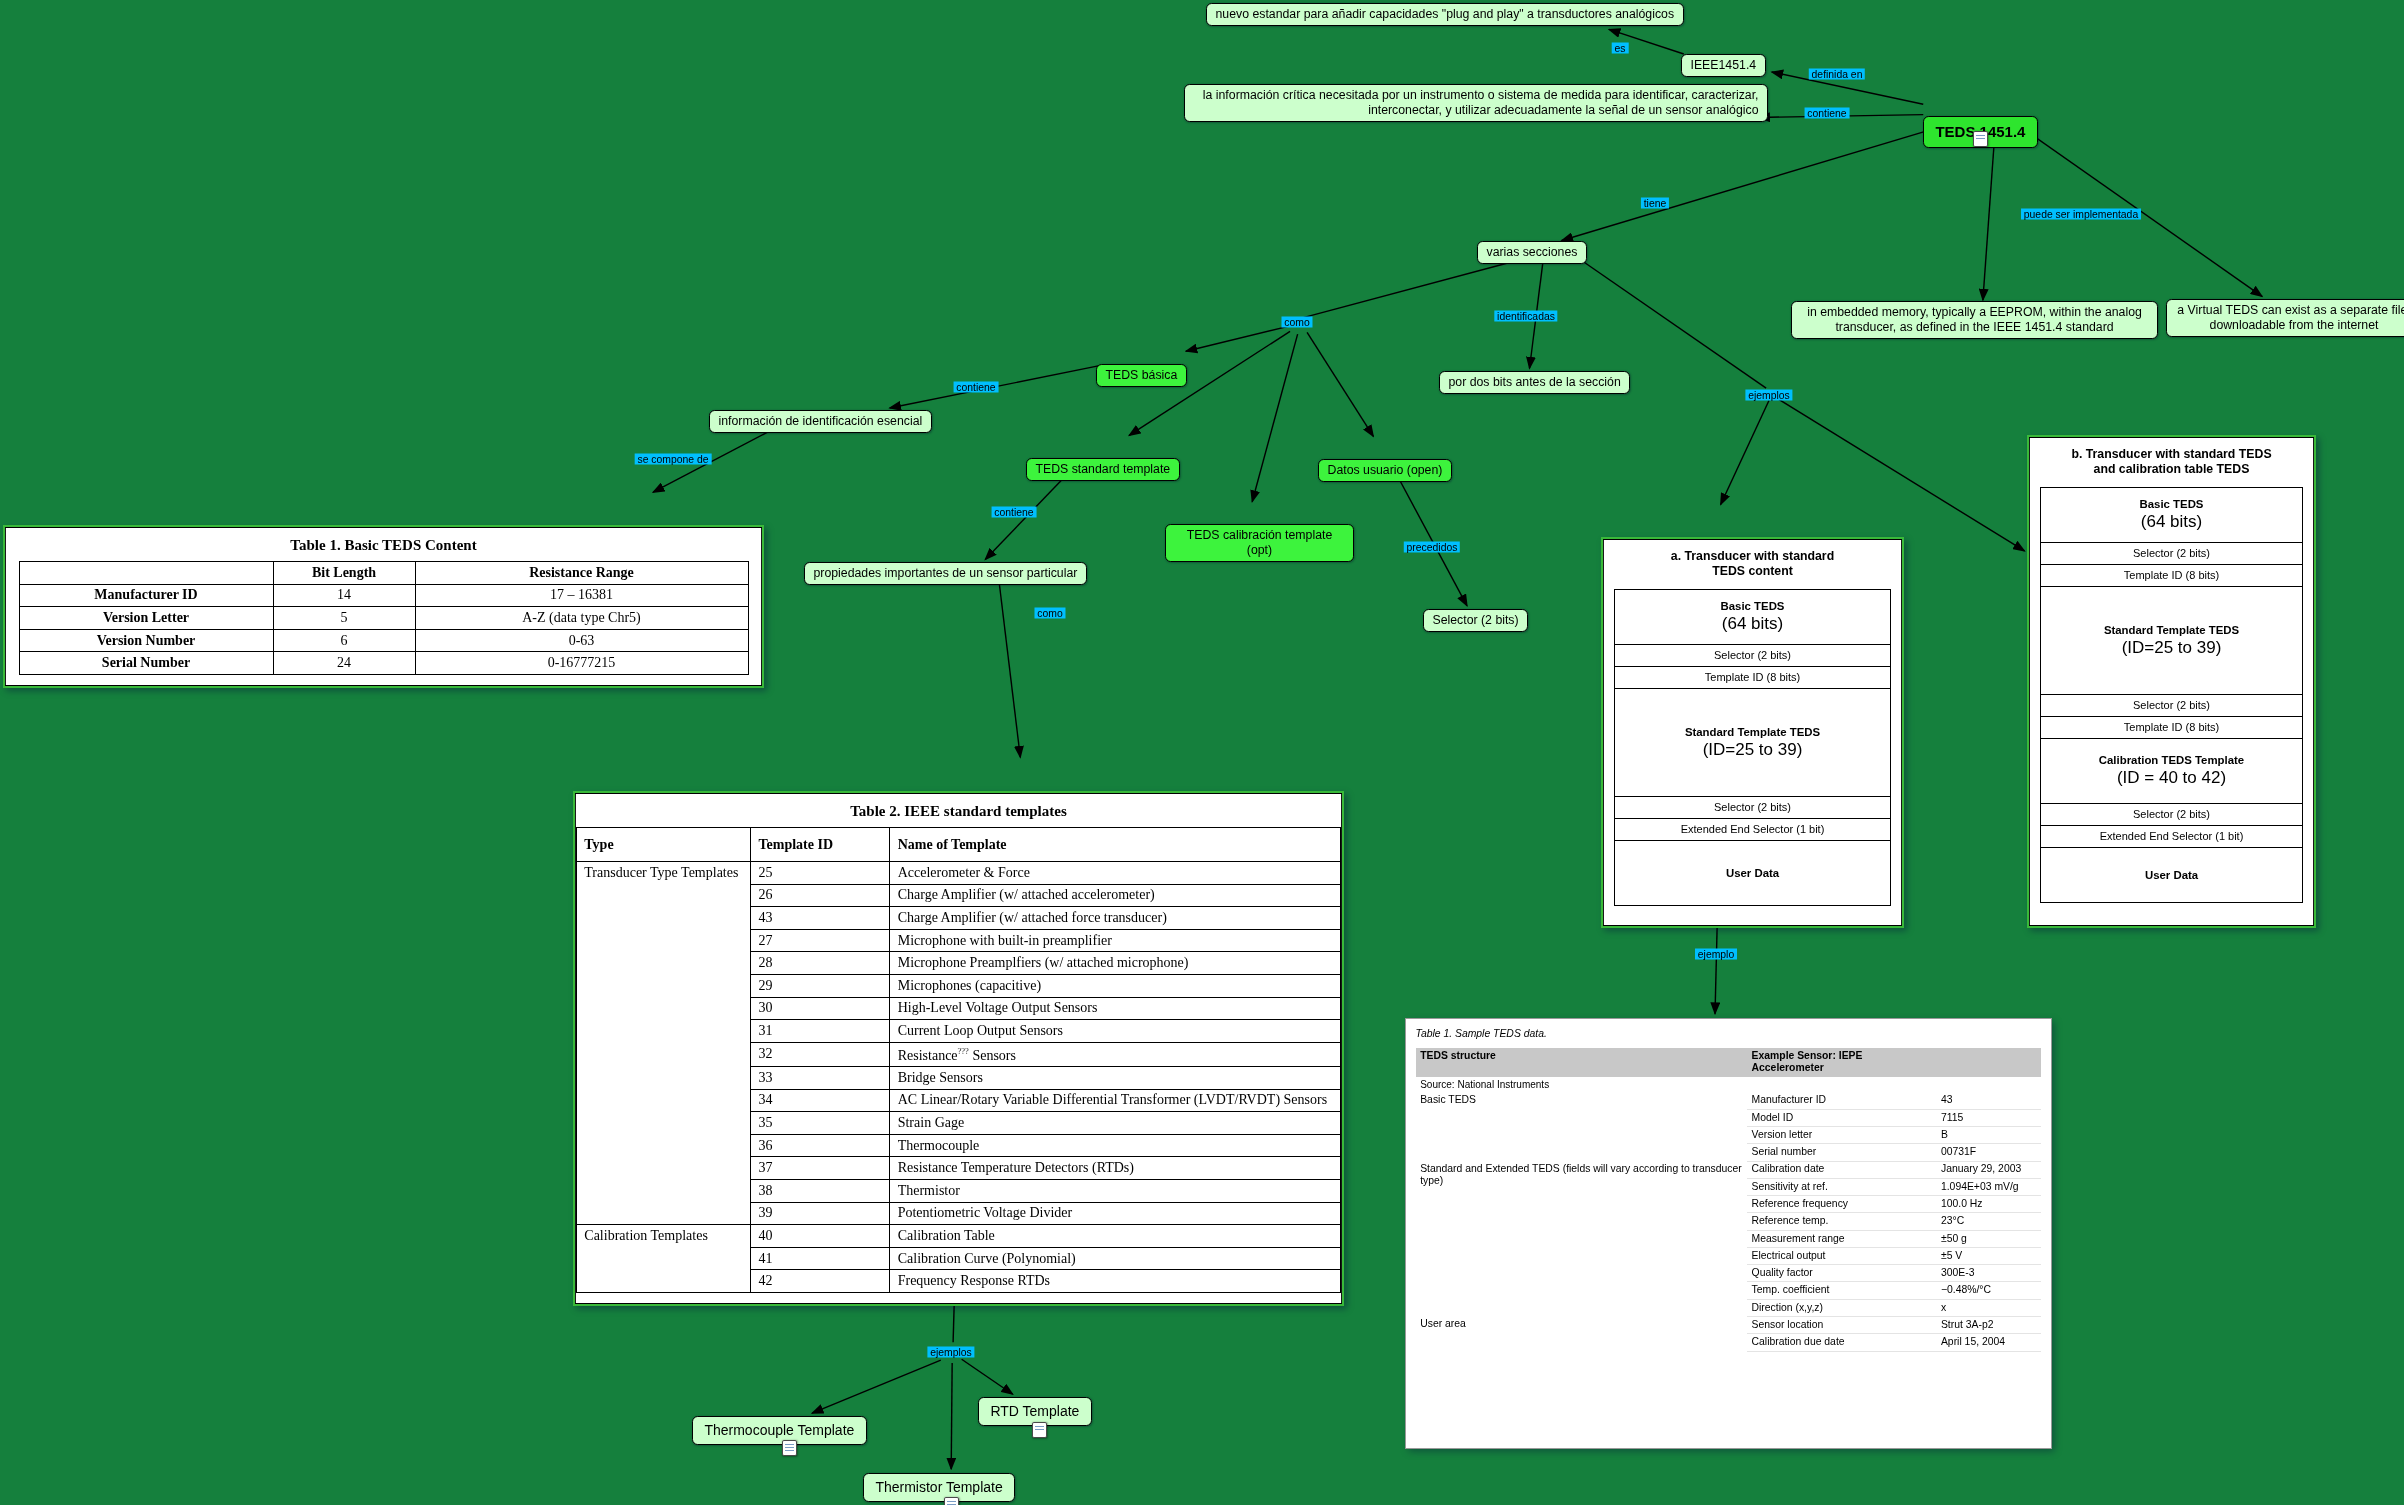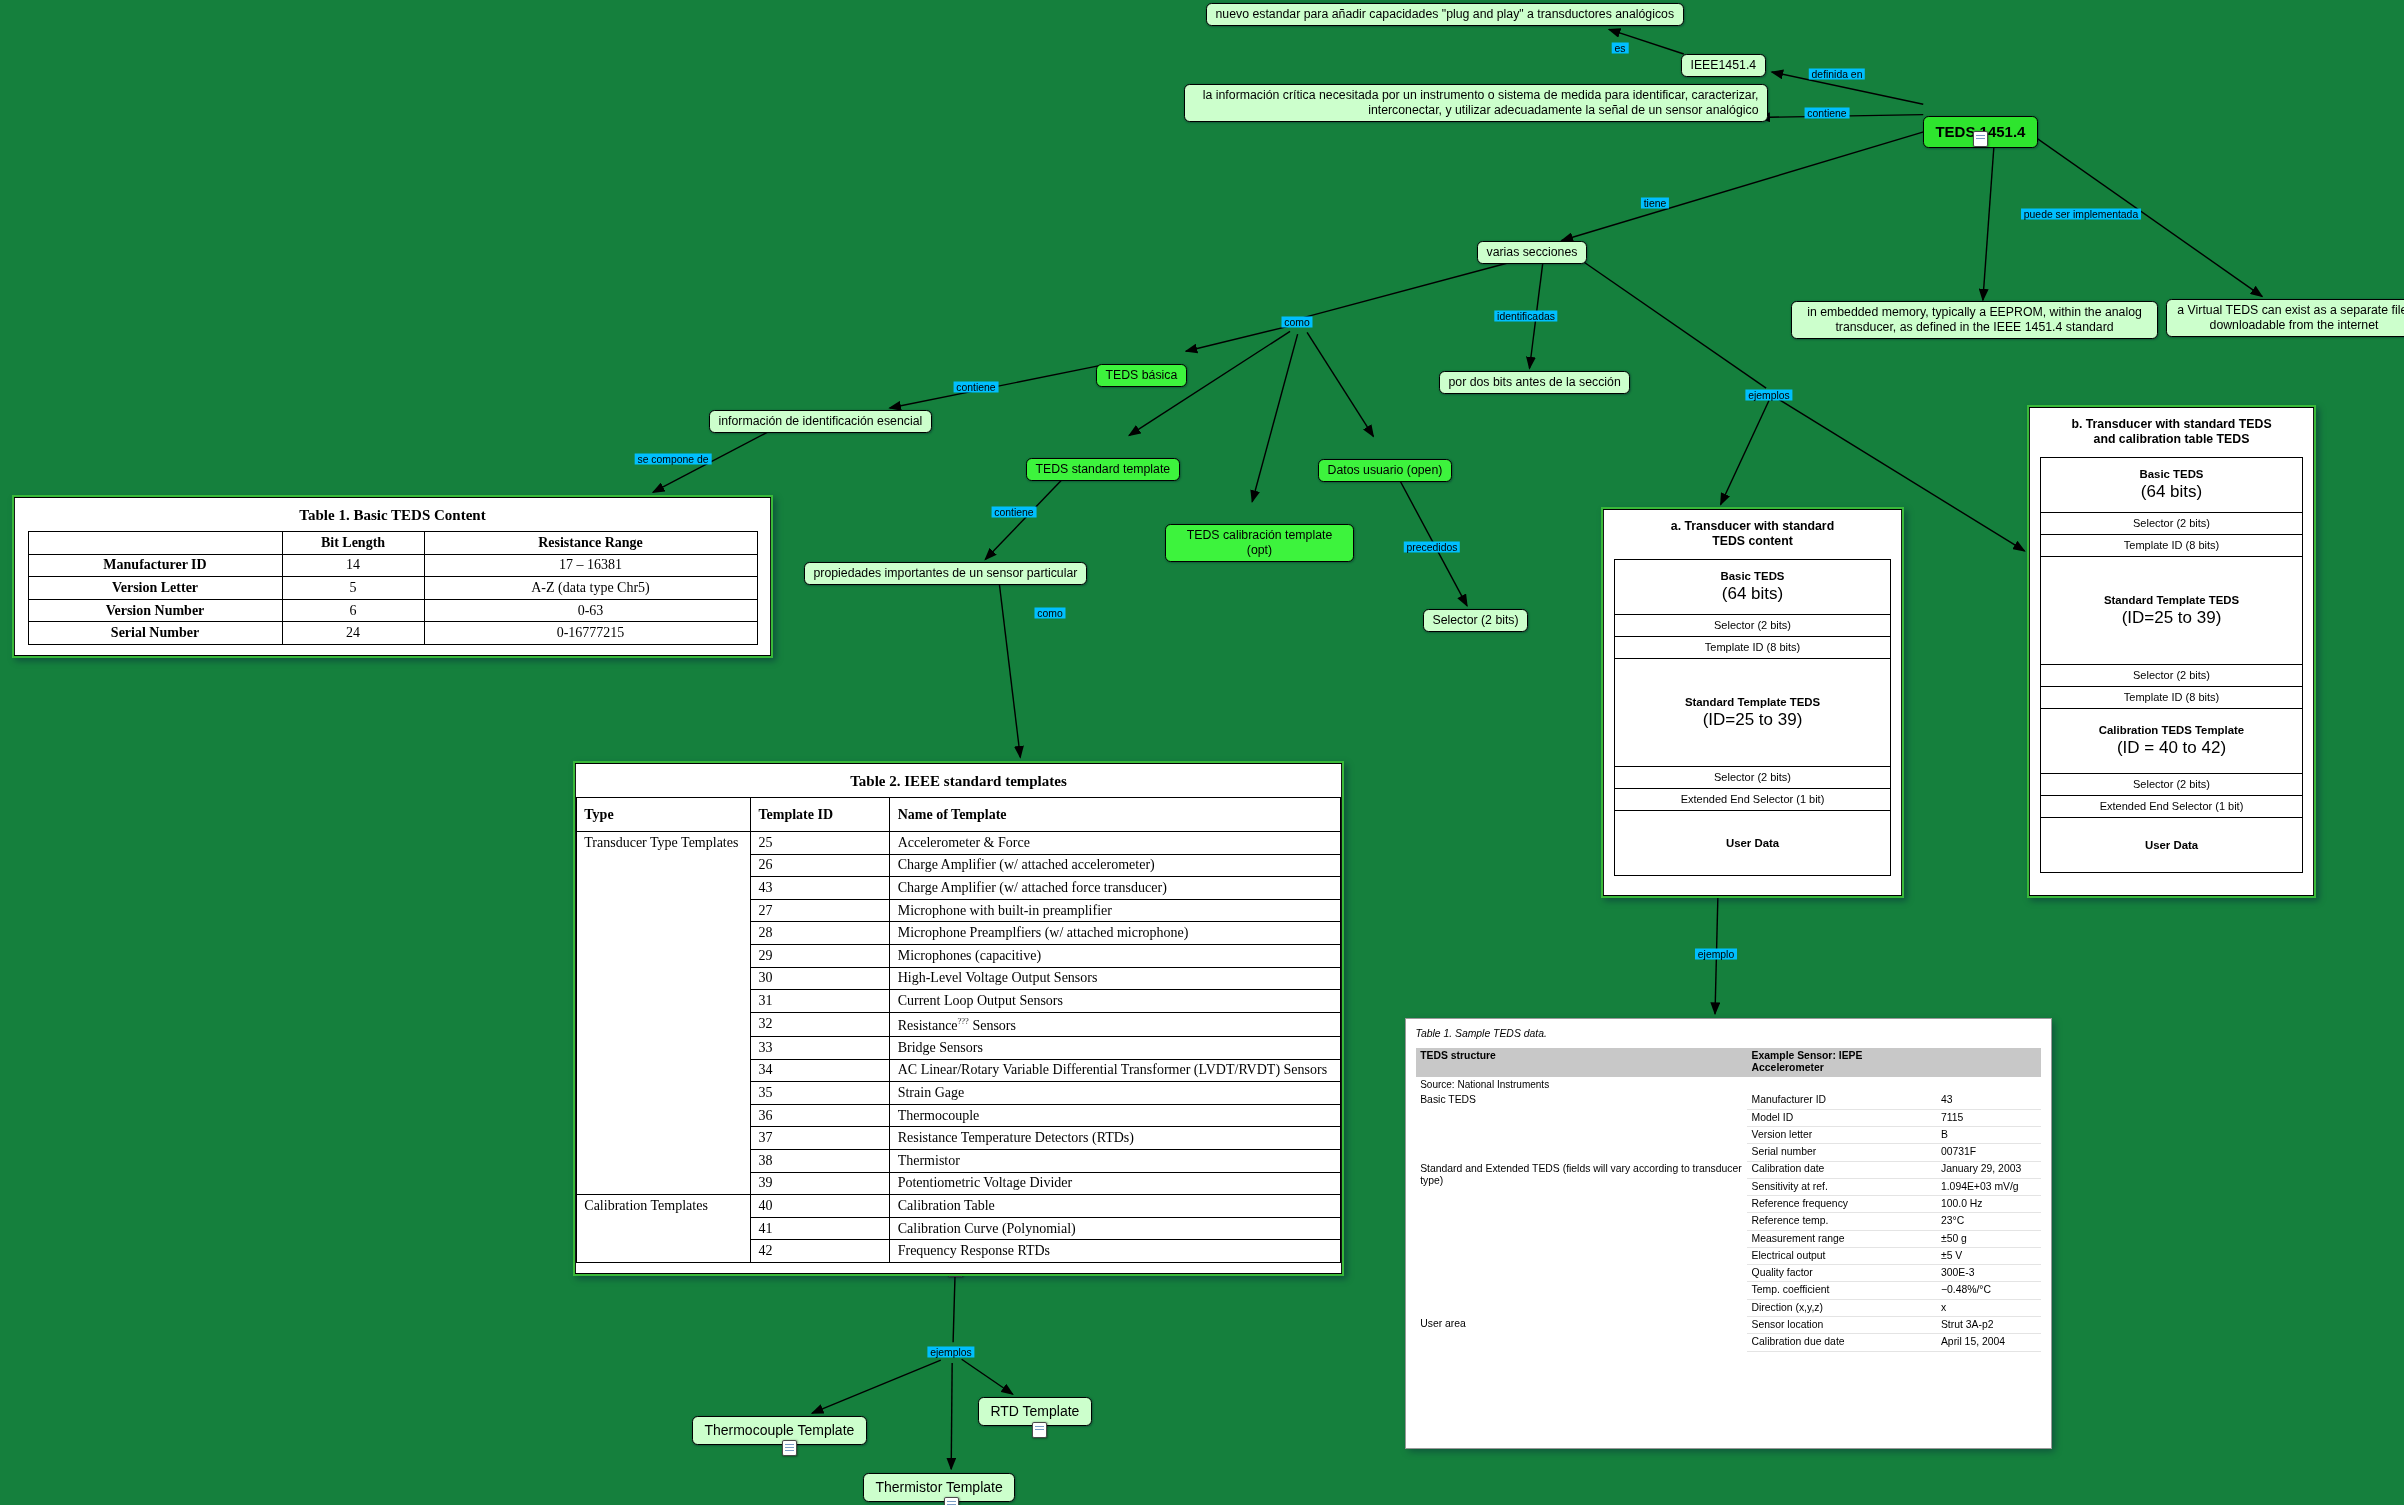--- a/index.html
+++ b/index.html
@@ -15,21 +15,21 @@
   .node.bright{background:#3DF33D;margin-top:20px;}
   .node.main{font-weight:bold;font-size:15px;padding:5.7px 11.4px;background:#2EE52E;border-width:1.4px;}
   .node.big{font-size:14px;padding:4.7px 11.4px;}
 
   
   .linklabel{position:absolute;transform:translate(-50%,-50%);font-size:10.4px;background:#00BFFF;
              padding:0 2.8px;white-space:nowrap;}
 
   
   .panel,.gbox{position:absolute;background:#fff;border:2.8px solid #39B939;
-        box-shadow:inset 0 0 0 0.9px #000,2.8px 2.8px 6.6px rgba(0,0,60,.35);}
+        box-shadow:inset 0 0 0 0.9px #000,2.8px 2.8px 6.6px rgba(0,0,60,.35);margin-top:30px;}
   .ptitle{font:bold 15px "Liberation Serif",serif;text-align:center;margin:9.5px 7.6px 1.9px;}
   table.grid{border-collapse:collapse;font:14px "Liberation Serif",serif;margin:7.6px auto 11.4px;}
   .grid th,.grid td{border:0.9px solid #000;padding:2.8px 7.6px;}
   #table1 .grid th{font-weight:bold;text-align:center;}
   #table1 .rowlab{font-weight:bold;text-align:center;}
   #table1 .c{text-align:center;}
   #table2 table.grid{border:1.9px solid #000;}
   #table2 th{text-align:left;padding:8.5px 7.6px;border-bottom:1.9px solid #000;}
   #table2 td{vertical-align:top;}
   .typecell{width:158px;}
@@ -146,21 +146,21 @@
   <div class="linklabel" style="left:1526px;top:316px">identificadas</div>
   <div class="linklabel" style="left:1769px;top:395px">ejemplos</div>
   <div class="linklabel" style="left:976px;top:387px">contiene</div>
   <div class="linklabel" style="left:673px;top:459px">se compone de</div>
   <div class="linklabel" style="left:1014px;top:512px">contiene</div>
   <div class="linklabel" style="left:1050px;top:613px">como</div>
   <div class="linklabel" style="left:1432px;top:547px">precedidos</div>
   <div class="linklabel" style="left:951px;top:1352px">ejemplos</div>
   <div class="linklabel" style="left:1716px;top:954px">ejemplo</div>
 
-  <div class="panel" id="table1" style="left:12px;top:495px;width:757px">
+  <div class="panel" id="table1" style="left:3px;top:495px;width:757px">
     <div class="ptitle">Table 1.  Basic TEDS Content</div>
     <table class="grid">
       <colgroup>
           <col style="width:254px">
           <col style="width:142px">
           <col style="width:333px">
         </colgroup>
       <thead id="t1-head">
           <tr>
             <th></th>

